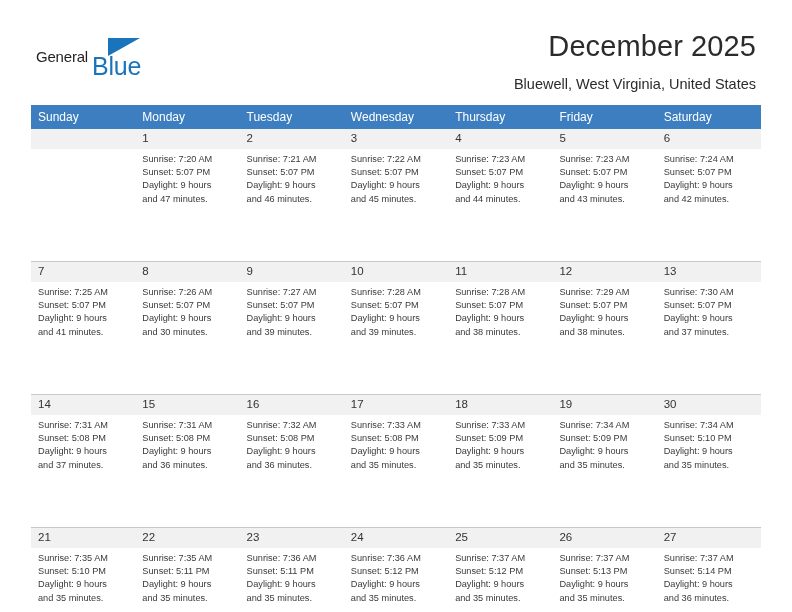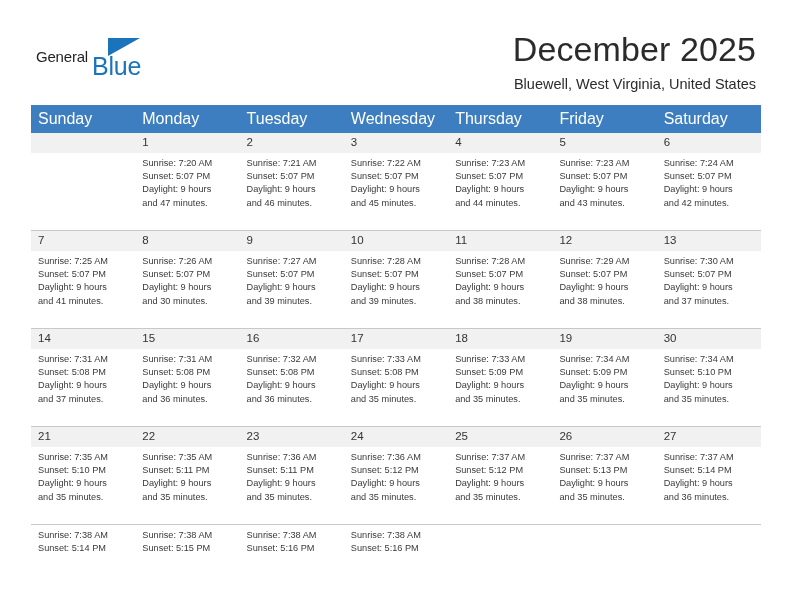--- a/index.html
+++ b/index.html
@@ -57,21 +57,21 @@
     top: 20px;
     font-size: 25px;
     color: #1a74bb;
     letter-spacing: -0.2px;
   }
 
   .title {
     position: absolute;
     right: 36px;
     top: 30px;
-    font-size: 34px;
+    font-size: 29px;
     color: #2b2b2b;
     font-weight: normal;
     letter-spacing: 0.1px;
     margin-left: 44px;
   }
   .subtitle {
     position: absolute;
     right: 36px;
     top: 76px;
     font-size: 14.5px;
@@ -84,31 +84,31 @@
     left: 31px;
     top: 105px;
     width: 730px;
     border-collapse: collapse;
     table-layout: fixed;
   }
   .cal th {
     background: #3c7ebf;
     color: #ffffff;
     font-weight: normal;
-    font-size: 16px;
+    font-size: 12px;
     text-align: left;
     padding: 5px 0 5px 7px;
     height: 13px;
     border: none;
   }
   .daycell {
     vertical-align: top;
     padding: 0;
     border: none;
-    height: 77px;
+    height: 112px;
     width: 104.28px;
   }
   .daynum {
     background: #f1f1f1;
     font-size: 11.5px;
     color: #333333;
     padding: 3px 0 4px 7px;
     height: 13px;
     line-height: 13px;
   }

